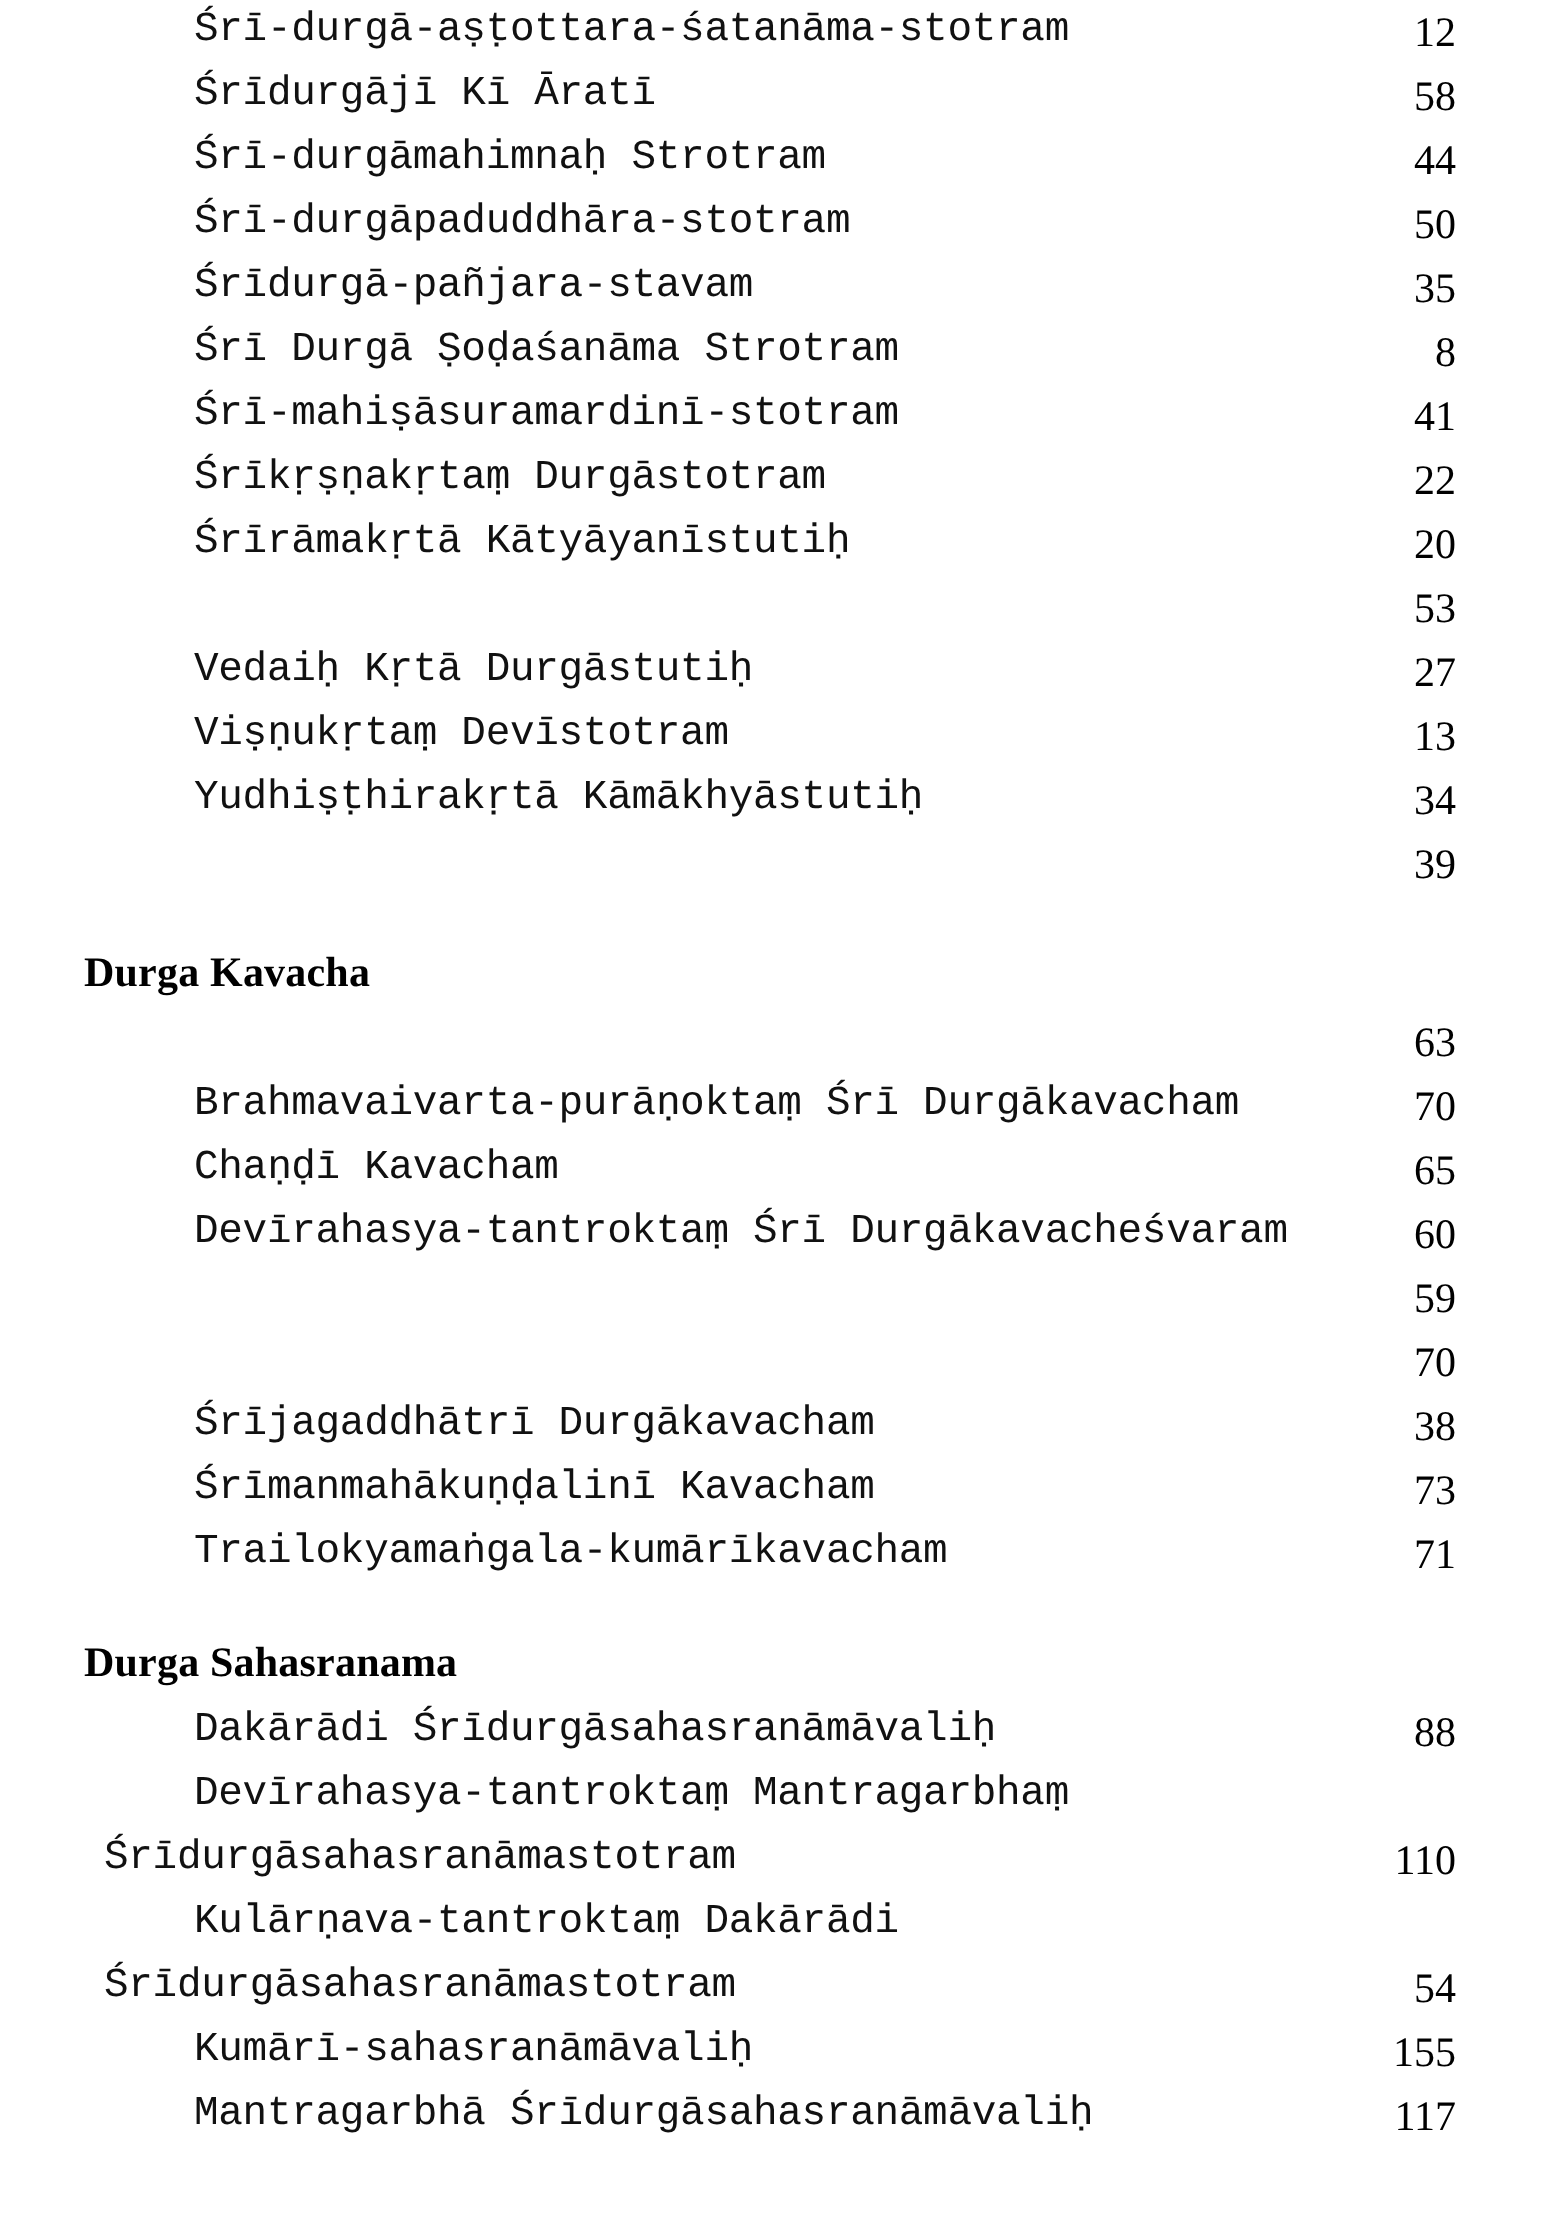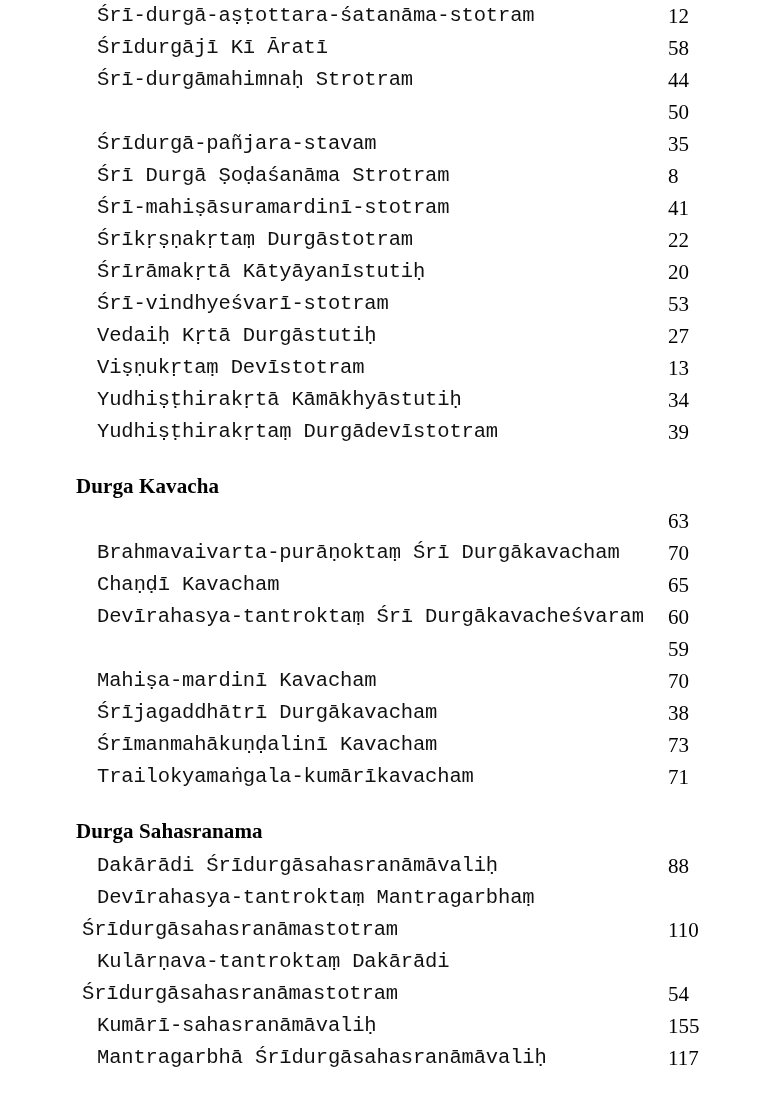--- a/index.html
+++ b/index.html
@@ -34,21 +34,21 @@
     padding: 0;
   }
 
   
   .section-heading {
     font-family: "Liberation Serif", serif;
     font-weight: bold;
     font-size: 21px;
     letter-spacing: 0.1px;
     color: #000;
-    padding-left: 76px;
+    padding-left: 42px;
     box-sizing: border-box;
     white-space: nowrap;
   }
 
   
   .entry {
     position: relative;
     box-sizing: border-box;
     padding-left: 97px;
     padding-right: 0;
@@ -60,65 +60,66 @@
     font-family: Liberation Mono, monospace;
     font-size: 20.5px;
     letter-spacing: -0.15px;
     color: #111;
     white-space: nowrap;
     display: inline-block;
   }
 
   
   .entry.cont {
-    padding-left: 82px;
+    padding-left: 52px;
   }
 
   .entry-page {
     position: absolute;
     right: 52px;
     top: 0;
     width: 60px;
+    text-align: right;
     font-family: "Liberation Serif", serif;
     font-size: 21px;
     color: #000;
     line-height: 32px;
   }
 
   .spacer-lg { height: 26px; }
   .spacer-sm { height: 6px; }
 </style>
 </head>
 <body>
 
 <div id="toc-page">
   <div class="toc-list" id="toc-root">
       <div class="entry"><span class="entry-title">Śrī-durgā-aṣṭottara-śatanāma-stotram</span><span class="entry-page">12</span></div>
       <div class="entry"><span class="entry-title">Śrīdurgājī Kī Āratī</span><span class="entry-page">58</span></div>
       <div class="entry"><span class="entry-title">Śrī-durgāmahimnaḥ Strotram</span><span class="entry-page">44</span></div>
-      <div class="entry"><span class="entry-page">50</span></div>
+      <div class="entry"><span class="entry-title">Śrī-durgāpaduddhāra-stotram</span><span class="entry-page">50</span></div>
       <div class="entry"><span class="entry-title">Śrīdurgā-pañjara-stavam</span><span class="entry-page">35</span></div>
       <div class="entry"><span class="entry-title">Śrī Durgā Ṣoḍaśanāma Strotram</span><span class="entry-page">8</span></div>
       <div class="entry"><span class="entry-title">Śrī-mahiṣāsuramardinī-stotram</span><span class="entry-page">41</span></div>
       <div class="entry"><span class="entry-title">Śrīkṛṣṇakṛtaṃ Durgāstotram</span><span class="entry-page">22</span></div>
       <div class="entry"><span class="entry-title">Śrīrāmakṛtā Kātyāyanīstutiḥ</span><span class="entry-page">20</span></div>
-      <div class="entry"><span class="entry-title">Śrī-vindhyeśvarī-stotram</span><span class="entry-page">53</span></div>
+      <div class="entry"><span class="entry-page">53</span></div>
       <div class="entry"><span class="entry-title">Vedaiḥ Kṛtā Durgāstutiḥ</span><span class="entry-page">27</span></div>
       <div class="entry"><span class="entry-title">Viṣṇukṛtaṃ Devīstotram</span><span class="entry-page">13</span></div>
       <div class="entry"><span class="entry-title">Yudhiṣṭhirakṛtā Kāmākhyāstutiḥ</span><span class="entry-page">34</span></div>
-      <div class="entry"><span class="entry-title">Yudhiṣṭhirakṛtaṃ Durgādevīstotram</span><span class="entry-page">39</span></div>
+      <div class="entry"><span class="entry-page">39</span></div>
       <div class="spacer-lg"></div>
       <div class="section-heading">Durga Kavacha</div>
       <div class="spacer-sm"></div>
       <div class="entry"><span class="entry-page">63</span></div>
       <div class="entry"><span class="entry-title">Brahmavaivarta-purāṇoktaṃ Śrī Durgākavacham</span><span class="entry-page">70</span></div>
       <div class="entry"><span class="entry-title">Chaṇḍī Kavacham</span><span class="entry-page">65</span></div>
       <div class="entry"><span class="entry-title">Devīrahasya-tantroktaṃ Śrī Durgākavacheśvaram</span><span class="entry-page">60</span></div>
       <div class="entry"><span class="entry-page">59</span></div>
-      <div class="entry"><span class="entry-title">Mahiṣa-mardinī Kavacham</span><span class="entry-page">70</span></div>
+      <div class="entry"><span class="entry-page">70</span></div>
       <div class="entry"><span class="entry-title">Śrījagaddhātrī Durgākavacham</span><span class="entry-page">38</span></div>
       <div class="entry"><span class="entry-title">Śrīmanmahākuṇḍalinī Kavacham</span><span class="entry-page">73</span></div>
       <div class="entry"><span class="entry-title">Trailokyamaṅgala-kumārīkavacham</span><span class="entry-page">71</span></div>
       <div class="spacer-lg"></div>
       <div class="section-heading">Durga Sahasranama</div>
       <div class="spacer-sm"></div>
       <div class="entry"><span class="entry-title">Dakārādi Śrīdurgāsahasranāmāvaliḥ</span><span class="entry-page">88</span></div>
       <div class="entry"><span class="entry-title">Devīrahasya-tantroktaṃ Mantragarbhaṃ</span></div>
       <div class="entry cont"><span class="entry-title">Śrīdurgāsahasranāmastotram</span><span class="entry-page">110</span></div>
       <div class="entry"><span class="entry-title">Kulārṇava-tantroktaṃ Dakārādi</span></div>

